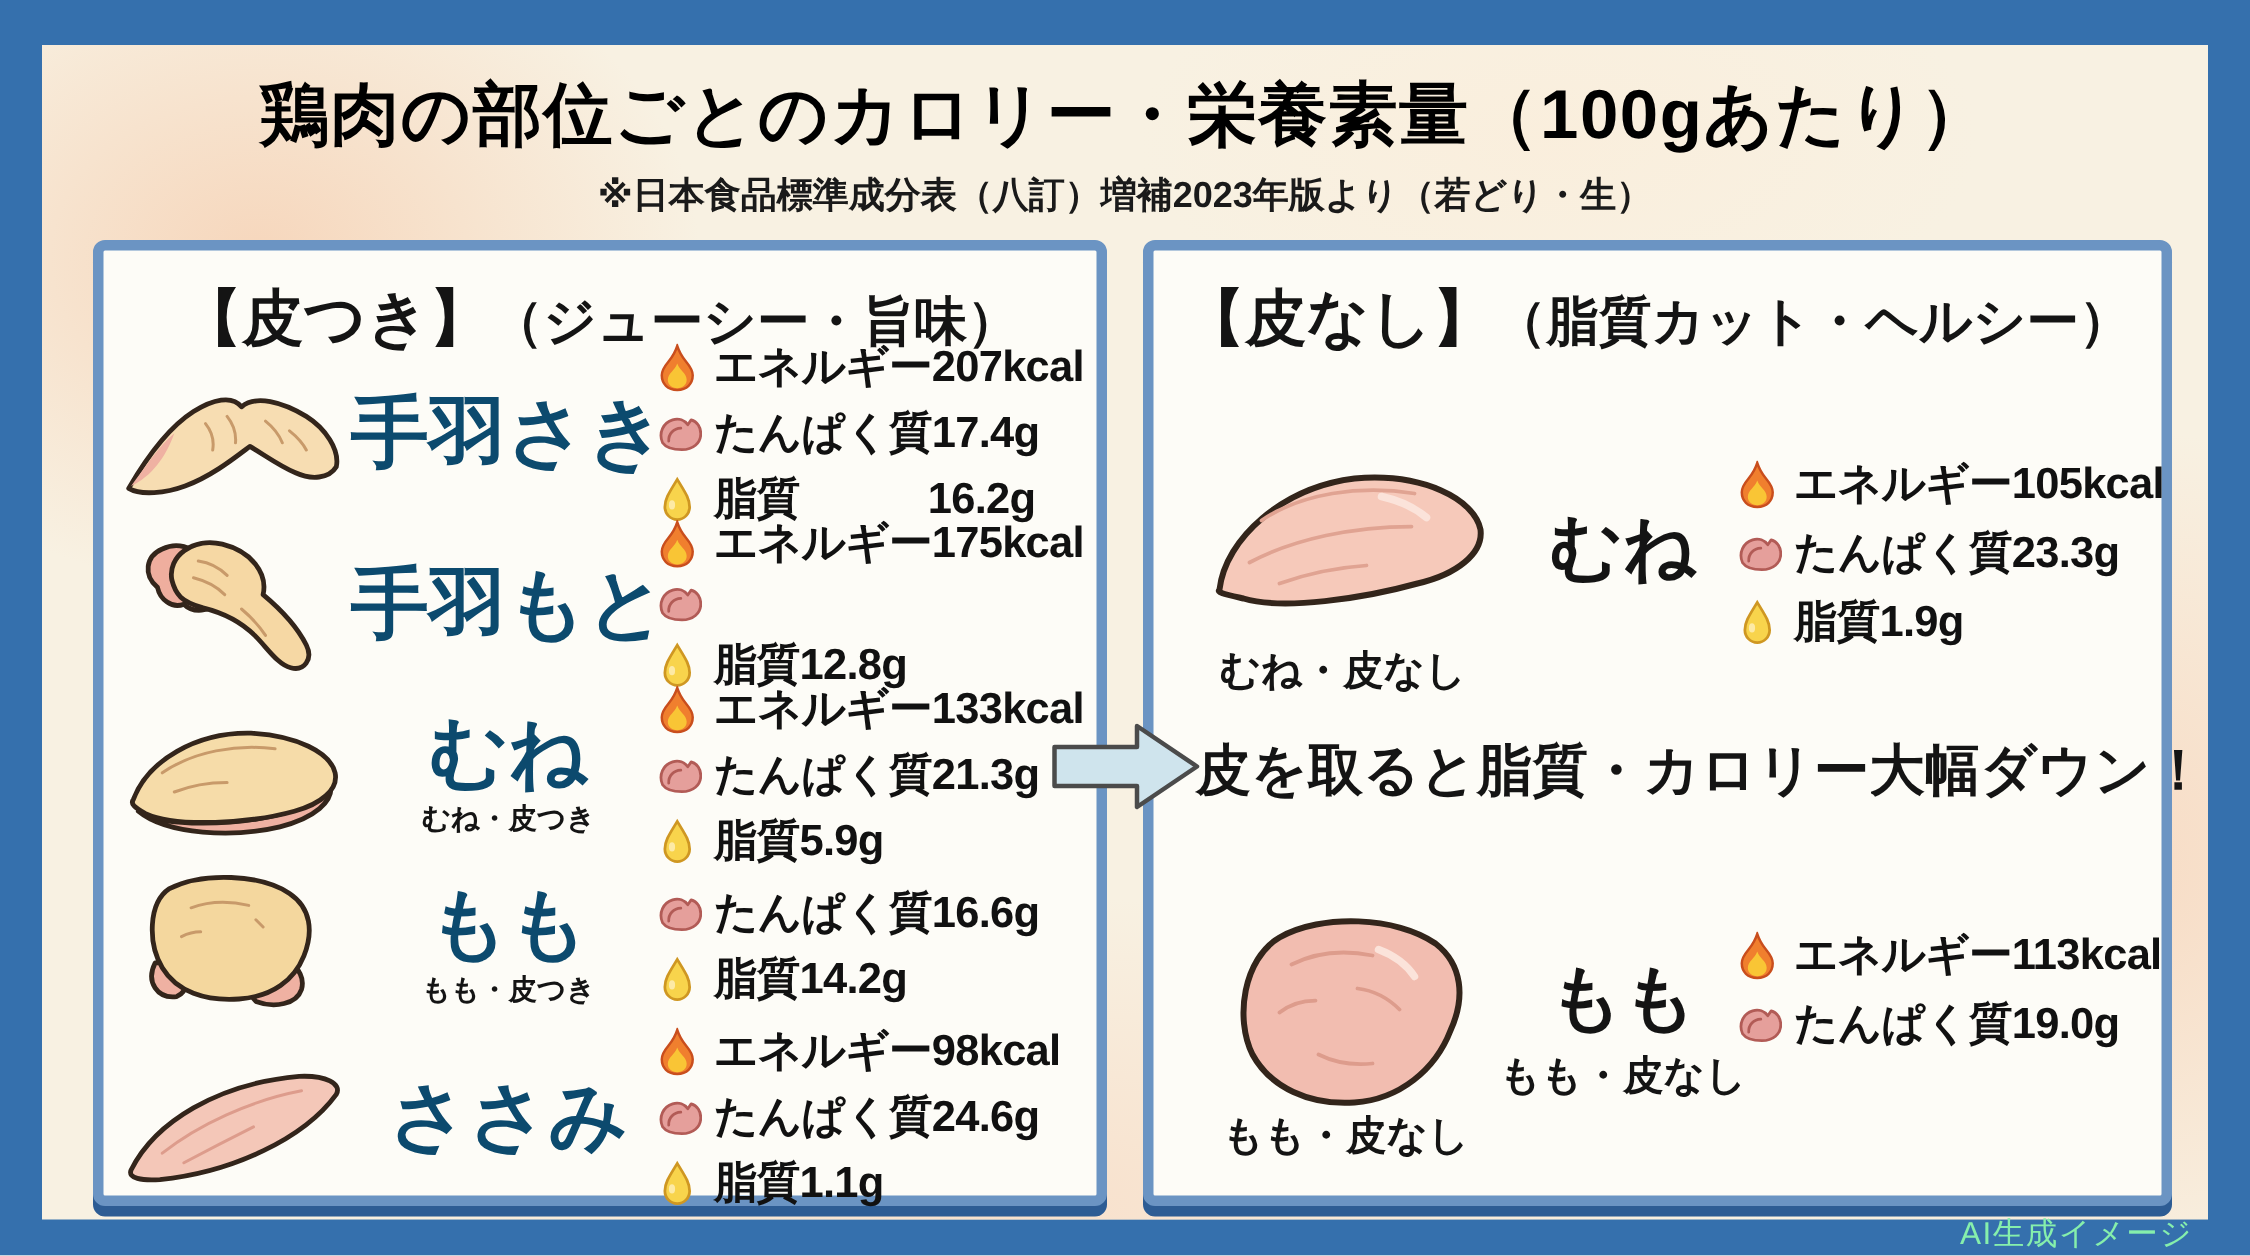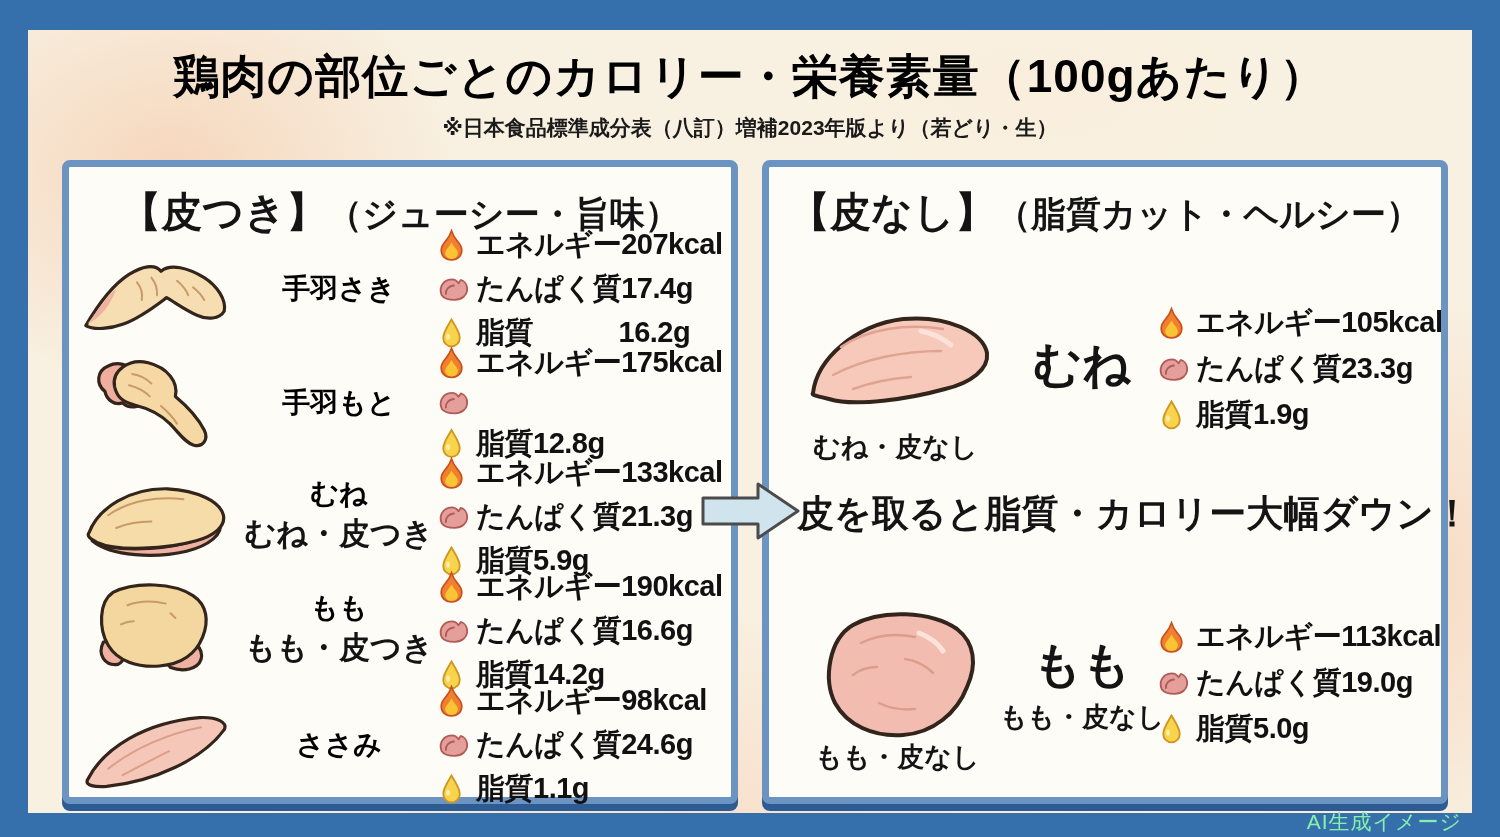--- a/index.html
+++ b/index.html
@@ -17,21 +17,21 @@
       radial-gradient(ellipse 400px 200px at 70% 8%, rgba(250,238,220,.9), rgba(250,238,220,0) 70%),
       #f8f1e2;
   }
   .title{
     position:absolute; left:0; top:46px; width:100%;
     text-align:center; font-size:46px; font-weight:800; color:#000000;
     letter-spacing:1px;
   }
   .subtitle{
     position:absolute; left:0; top:114px; width:100%;
-    text-align:center; font-size:21px; font-weight:700; color:#1a1a1a;
+    text-align:center; font-size:24px; font-weight:700; color:#1a1a1a;
   }
   .panel{
     position:absolute; top:160px; height:644px;
     background:#fdfcf7; border:7px solid #6b94c3; border-radius:8px;
     box-shadow:0 7px 0 #2d5c94;
   }
   .panel.left{ left:62px;  width:676px; }
   .panel.right{ left:762px; width:686px; }
   .panel-heading{
     position:absolute; top:18px; left:0; width:100%;
@@ -39,22 +39,22 @@
   }
   .panel-heading .main{ font-size:41px; font-weight:800; }
   .panel-heading .sub { font-size:35px; font-weight:800; }
   .row{ position:absolute; left:0; width:100%; height:112px; }
   .row .illo{ position:absolute; left:12px; top:2px; width:152px; height:106px; }
   .row .illo svg{ width:100%; height:100%; }
   .namecol{
     position:absolute; left:165px; top:0; width:210px; height:100%;
     display:flex; flex-direction:column; justify-content:center; align-items:center;
   }
-  .name{ font-size:28px; font-weight:800; color:#000000; line-height:1.05; white-space:nowrap; }
-  .caption{ font-size:31px; font-weight:700; color:#141414; margin-top:4px; white-space:nowrap; }
+  .name{ font-size:52px; font-weight:800; color:#0c4a6e; line-height:1.05; white-space:nowrap; }
+  .caption{ font-size:19px; font-weight:700; color:#141414; margin-top:4px; white-space:nowrap; }
   .stats{
     position:absolute; left:366px; top:50%; transform:translateY(-50%);
     display:flex; flex-direction:column; gap:4px;
   }
   .stat-line{ display:flex; align-items:center; gap:8px; }
   .stat-line svg{ width:33px; height:33px; flex:0 0 auto; }
   .stat-text{ font-size:29px; font-weight:700; color:#111; white-space:nowrap; letter-spacing:-0.5px; }
   
   .r-item{ position:absolute; left:0; width:100%; }
   .r-illo{ position:absolute; }
@@ -211,26 +211,20 @@
           <path d="M58 34 q22 -8 48 -2 M50 58 q8 -4 16 -4 M112 44 l6 6" fill="none" stroke="#c89a6a" stroke-width="2.5" stroke-linecap="round"></path>
         </svg>
       </div>
       <div class="namecol">
         <div class="name">もも</div>
         <div class="caption">もも・皮つき</div>
       </div>
       <div class="stats">
         <div class="stat-line">
           <svg>
-              <use href="#ic-flame"></use>
-            </svg>
-          <span class="stat-text">エネルギー190kcal</span>
-        </div>
-        <div class="stat-line">
-          <svg>
               <use href="#ic-muscle"></use>
             </svg>
           <span class="stat-text">たんぱく質16.6g</span>
         </div>
         <div class="stat-line">
           <svg>
               <use href="#ic-droplet"></use>
             </svg>
           <span class="stat-text">脂質14.2g</span>
         </div>
@@ -330,26 +324,20 @@
               <use href="#ic-flame"></use>
             </svg>
           <span class="stat-text">エネルギー113kcal</span>
         </div>
         <div class="stat-line">
           <svg>
               <use href="#ic-muscle"></use>
             </svg>
           <span class="stat-text">たんぱく質19.0g</span>
         </div>
-        <div class="stat-line">
-          <svg>
-              <use href="#ic-droplet"></use>
-            </svg>
-          <span class="stat-text">脂質5.0g</span>
-        </div>
       </div>
     </div>
   </div>
 
   <div class="big-arrow">
     <svg viewBox="0 0 102 62" xmlns="http://www.w3.org/2000/svg">
       <path d="M3 18 L58 18 L58 4 L98 31 L58 58 L58 44 L3 44 Z" fill="#cfe4ed" stroke="#4b4b4b" stroke-width="3" stroke-linejoin="round"></path>
     </svg>
   </div>
 

